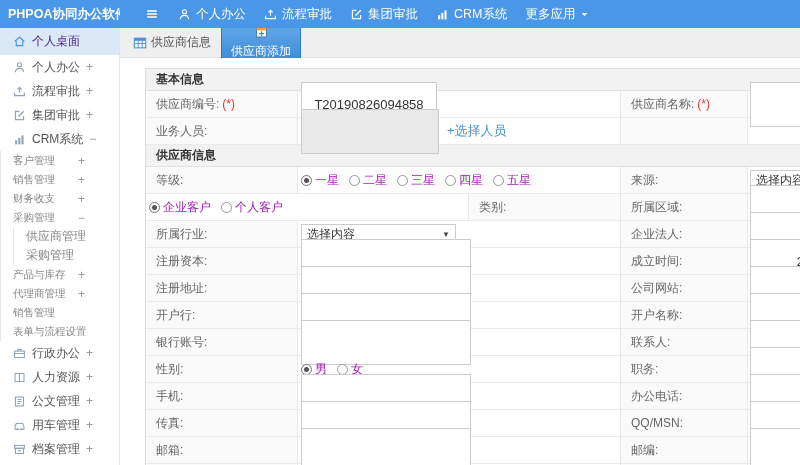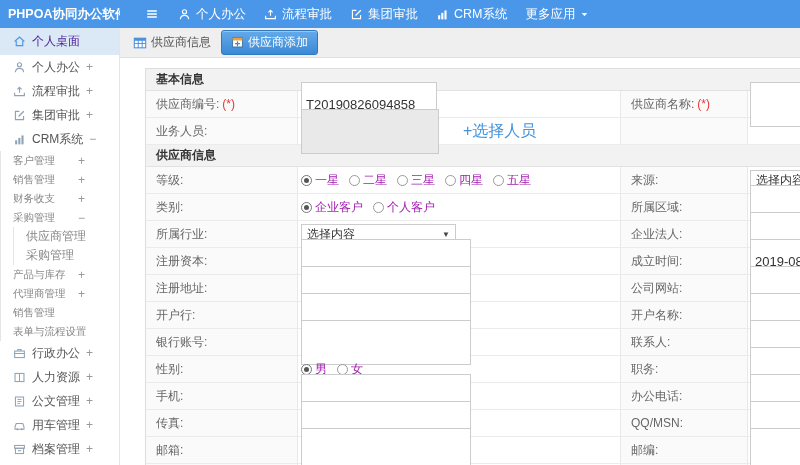--- a/index.html
+++ b/index.html
@@ -23,37 +23,37 @@
   .snav.active .snav-icon{color:#4a96e8;}
   .submenu{border-left:1px solid #e5e5e5;}
   .snav.lvl1{height:19px;padding:0 34px 0 12px;font-size:10.5px;color:#888;}
   .snav.lvl1 .snav-label{flex:1;white-space:nowrap;}
   .submenu2{margin-left:12px;border-left:1px solid #e5e5e5;}
   .snav.lvl2{height:19px;padding:0 0 0 12px;font-size:12px;color:#888;white-space:nowrap;}
   
   .main{flex:1;display:flex;flex-direction:column;overflow:hidden;}
   .tabbar{height:30px;min-height:30px;background:#efefef;border-bottom:1px solid #e0e0e0;display:flex;align-items:center;padding-left:13px;gap:10px;box-sizing:border-box;}
   .tab{display:flex;align-items:center;gap:4px;font-size:12px;color:#555;cursor:pointer;}
-  .tab.active{background:linear-gradient(#64aae9,#3b89d5);border:1px solid #2e79c0;border-radius:3px;color:#fff;padding:3px 9px;box-shadow:inset 0 1px 0 rgba(255,255,255,.35);}
+  .tab.active{background:linear-gradient(#64aae9,#3b89d5);border:1px solid #2e79c0;border-radius:3px;color:#fff;padding:3px 9px;box-shadow:inset 0 1px 0 rgba(255,255,255,.35);flex-direction:column;}
   .ticon{display:flex;align-items:center;}
   .content{flex:1;background:#fff;padding:10px 0 0 25px;box-sizing:border-box;overflow:hidden;}
   
   .panel{width:760px;border:1px solid #ddd;background:#fff;box-sizing:border-box;}
   .sec-header{height:21px;line-height:21px;background:#f2f2f2;border-bottom:1px solid #e2e2e2;padding-left:10px;font-size:12px;font-weight:bold;color:#333;}
   .frow{display:flex;height:26px;border-bottom:1px solid #ebebeb;}
   .fcell{box-sizing:border-box;display:flex;align-items:center;overflow:visible;}
   .flabel{padding-left:10px;font-size:12px;color:#666;background:#fafafa;border-right:1px solid #e8e8e8;white-space:nowrap;}
   .flabel.col1{width:152px;min-width:152px;}
   .fctrl.col1{width:323px;min-width:323px;border-right:1px solid #e8e8e8;padding-left:3px;}
   .flabel.col2{width:127px;min-width:127px;}
   .fctrl.col2{flex:1;padding-left:2px;}
-  .tinput{height:19px;border:1px solid #ccc;font-size:13px;padding:12px 4px;font-family:inherit;color:#333;width:157px;background:#fff;box-sizing:content-box;}
+  .tinput{height:19px;border:1px solid #ccc;font-size:13px;padding:12px 4px;font-family:inherit;color:#333;width:157px;background:#fff;box-sizing:content-box;text-align:center;}
   .tinput.rinput{width:150px;}
   .tinput.disabled{background:#e9e9e9;}
-  .plink{color:#4193de;font-size:16px;margin-left:24px;cursor:pointer;text-decoration:none;white-space:nowrap;}
+  .plink{color:#4193de;font-size:13px;margin-left:8px;cursor:pointer;text-decoration:none;white-space:nowrap;}
   .sel{border:1px solid #ccc;height:21px;background:#fff;display:flex;align-items:center;justify-content:space-between;padding:0 5px;font-size:12px;color:#333;width:150px;cursor:pointer;box-sizing:border-box;}
   .sel-arrow{font-size:8px;color:#444;margin-left:6px;}
   .ropt{display:inline-flex;align-items:center;margin-right:10px;cursor:pointer;}
   .rc{width:11px;height:11px;min-width:11px;border:1px solid #999;border-radius:50%;background:#fff;display:inline-flex;align-items:center;justify-content:center;margin-right:3px;box-sizing:border-box;}
   .rc.on{border-color:#777;}
   .rdot{width:5px;height:5px;border-radius:50%;background:#555;}
   .rlabel{font-size:12px;color:#a21caf;white-space:nowrap;}
   .req{color:#e53935;margin-left:3px;font-size:12px;}
   svg{display:block;}
 </style>
@@ -346,34 +346,34 @@
             <div class="fcell flabel col2">
               <span>来源:</span>
             </div>
             <div class="fcell fctrl col2">
               <div class="sel">
                 <span class="sel-val">选择内容</span>
               </div>
             </div>
           </div>
           <div class="frow">
-            <div class="fcell flabel col1">
-              <span>类别:</span>
-            </div>
             <div class="fcell fctrl col1">
               <span class="ropt">
                 <span class="rc on">
                   <span class="rdot"></span>
                 </span>
                 <span class="rlabel">企业客户</span>
               </span>
               <span class="ropt">
                 <span class="rc"></span>
                 <span class="rlabel">个人客户</span>
               </span>
+            </div>
+            <div class="fcell flabel col1">
+              <span>类别:</span>
             </div>
             <div class="fcell flabel col2">
               <span>所属区域:</span>
             </div>
             <div class="fcell fctrl col2">
               <input class="tinput rinput" style="">
             </div>
           </div>
           <div class="frow">
             <div class="fcell flabel col1">

